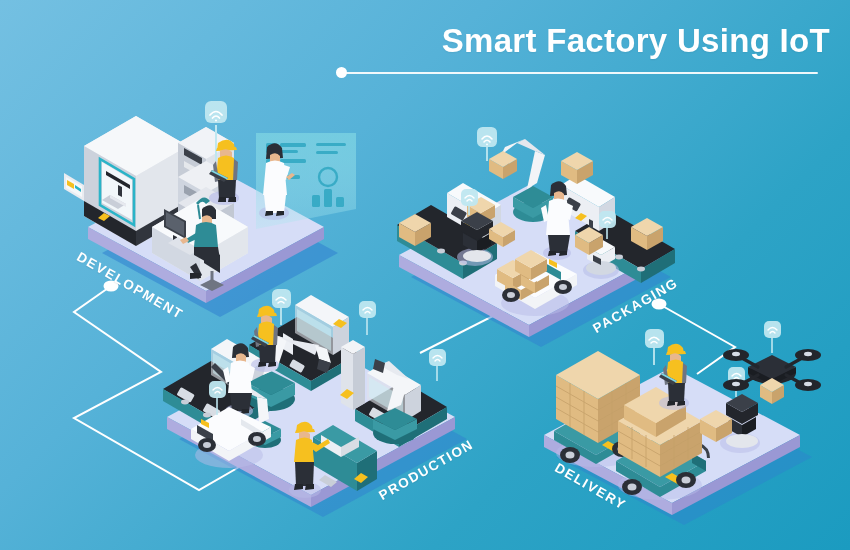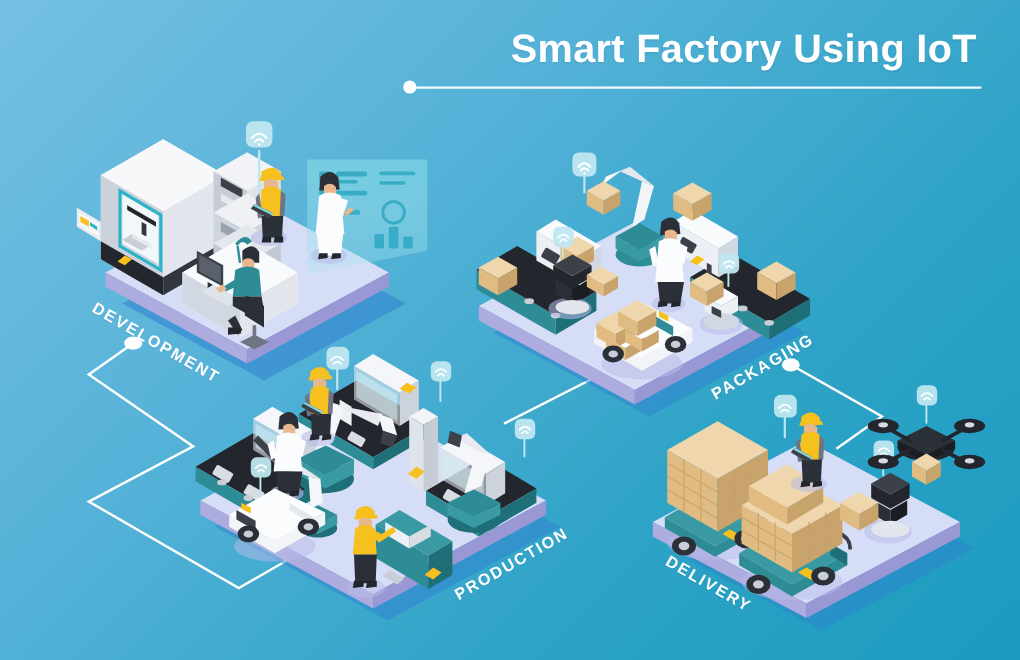--- a/index.html
+++ b/index.html
@@ -9,21 +9,21 @@
     background:#6ab8de;
   }
   #stage{
     position:relative;width:850px;height:550px;overflow:hidden;
     background:linear-gradient(135deg,#74c0e2 0%,#56b2d8 35%,#2da3c6 70%,#1b9bc0 100%);
   }
 
   
   .title{
     position:absolute;left:0;top:22px;width:850px;
-    text-align:right;padding-right:36px;box-sizing:border-box;
+    text-align:right;padding-right:20px;box-sizing:border-box;
     color:#ffffff;font-size:33px;font-weight:bold;letter-spacing:.3px;
     text-shadow:0 1px 2px rgba(0,0,0,.06);
   }
   .title-rule{
     position:absolute;left:340px;top:72px;width:478px;height:2px;
     background:rgba(255,255,255,.92);border-radius:1px;
   }
   .title-dot{
     position:absolute;left:336px;top:67px;width:11px;height:11px;
     border-radius:50%;background:#ffffff;

